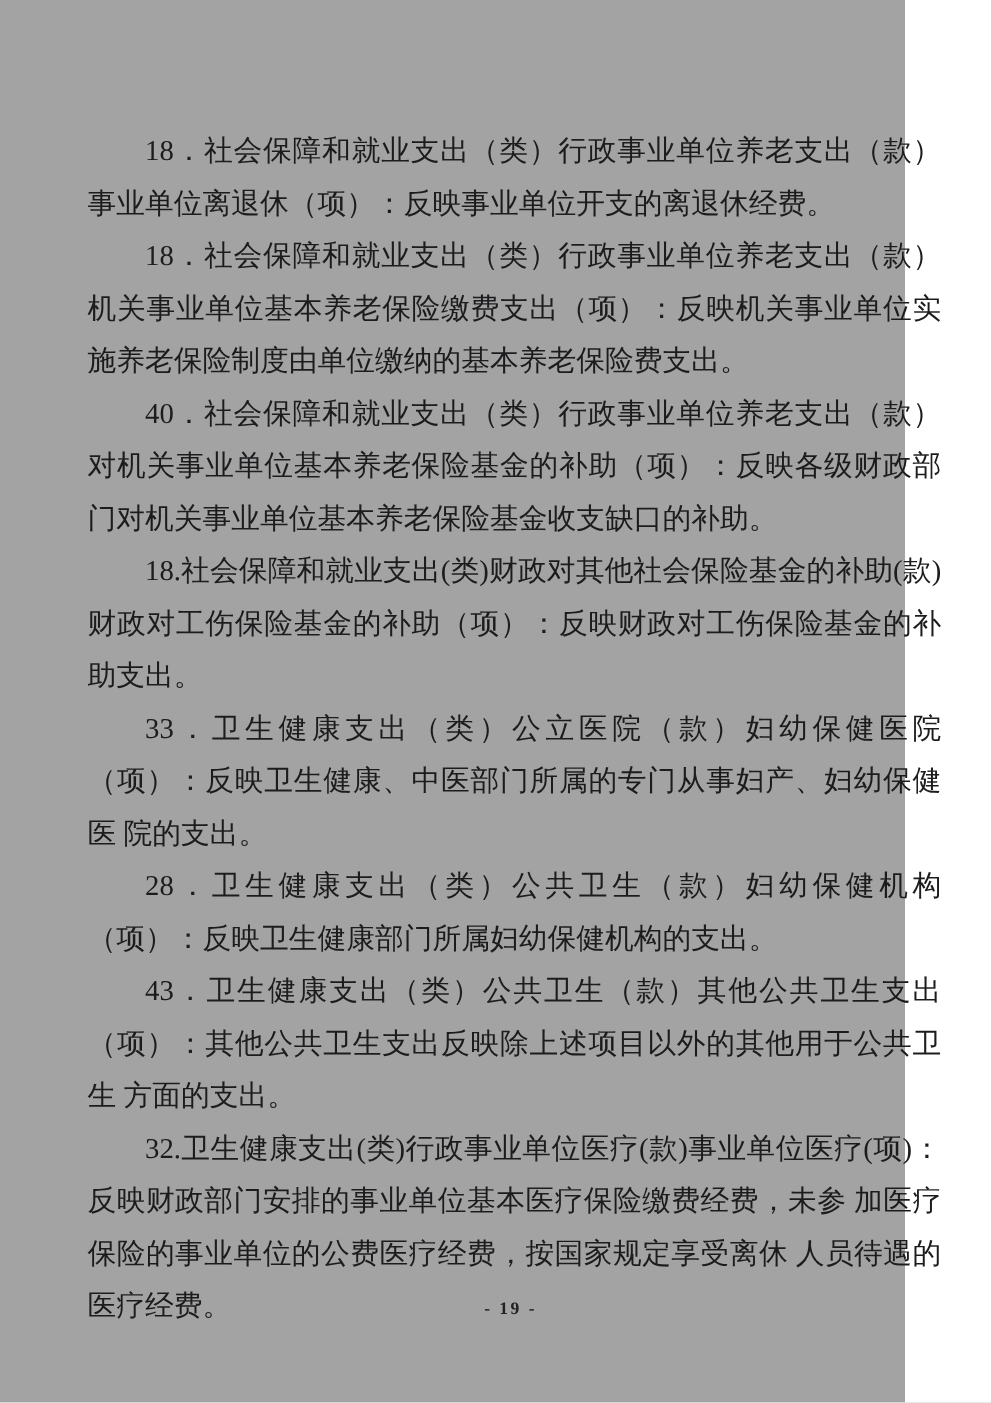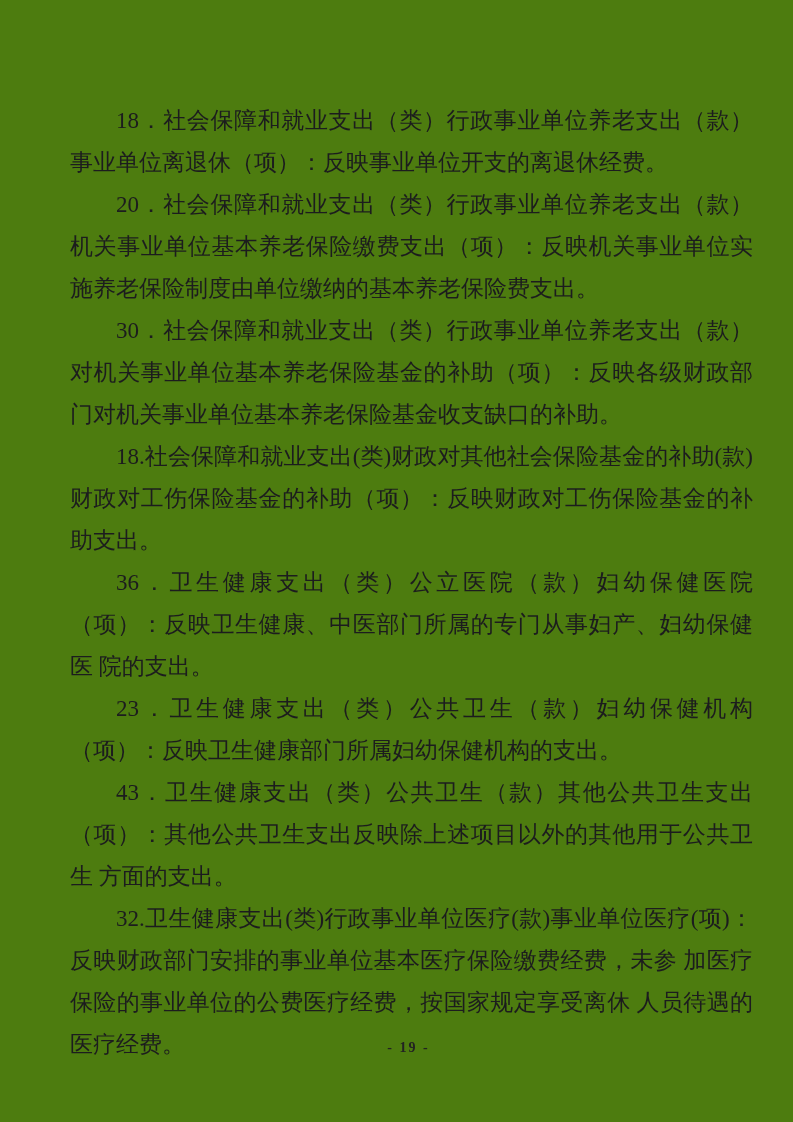--- a/index.html
+++ b/index.html
@@ -6,23 +6,23 @@
 
   html, body {
     width: 793px;
     height: 1122px;
     background: #ffffff;
     overflow: hidden;
   }
 
   .page {
     position: relative;
-    width: 793px;
+    width: 724px;
     height: 1122px;
-    background: #4d7c0f;
+    background: #a3a3a3;
     font-family: "Liberation Serif", serif;
     color: #1c1c1e;
   }
 
   .text-block {
     position: absolute;
     top: 100px;
     left: 70px;
     width: 683px;
   }
@@ -54,25 +54,25 @@
     color: #222222;
   }
 </style>
 </head>
 <body>
 
 <div class="page">
 
   <div class="text-block">
     <p class="para">18．社会保障和就业支出（类）行政事业单位养老支出（款）事业单位离退休（项）：反映事业单位开支的离退休经费。</p>
-    <p class="para">20．社会保障和就业支出（类）行政事业单位养老支出（款）机关事业单位基本养老保险缴费支出（项）：反映机关事业单位实施养老保险制度由单位缴纳的基本养老保险费支出。</p>
-    <p class="para">30．社会保障和就业支出（类）行政事业单位养老支出（款）对机关事业单位基本养老保险基金的补助（项）：反映各级财政部门对机关事业单位基本养老保险基金收支缺口的补助。</p>
+    <p class="para">18．社会保障和就业支出（类）行政事业单位养老支出（款）机关事业单位基本养老保险缴费支出（项）：反映机关事业单位实施养老保险制度由单位缴纳的基本养老保险费支出。</p>
+    <p class="para">40．社会保障和就业支出（类）行政事业单位养老支出（款）对机关事业单位基本养老保险基金的补助（项）：反映各级财政部门对机关事业单位基本养老保险基金收支缺口的补助。</p>
     <p class="para">18.社会保障和就业支出(类)财政对其他社会保险基金的补助(款)财政对工伤保险基金的补助（项）：反映财政对工伤保险基金的补助支出。</p>
-    <p class="para">36．卫生健康支出（类）公立医院（款）妇幼保健医院（项）：反映卫生健康、中医部门所属的专门从事妇产、妇幼保健医 院的支出。</p>
-    <p class="para">23．卫生健康支出（类）公共卫生（款）妇幼保健机构（项）：反映卫生健康部门所属妇幼保健机构的支出。</p>
+    <p class="para">33．卫生健康支出（类）公立医院（款）妇幼保健医院（项）：反映卫生健康、中医部门所属的专门从事妇产、妇幼保健医 院的支出。</p>
+    <p class="para">28．卫生健康支出（类）公共卫生（款）妇幼保健机构（项）：反映卫生健康部门所属妇幼保健机构的支出。</p>
     <p class="para">43．卫生健康支出（类）公共卫生（款）其他公共卫生支出（项）：其他公共卫生支出反映除上述项目以外的其他用于公共卫生 方面的支出。</p>
     <p class="para">32.卫生健康支出(类)行政事业单位医疗(款)事业单位医疗(项)：反映财政部门安排的事业单位基本医疗保险缴费经费，未参 加医疗保险的事业单位的公费医疗经费，按国家规定享受离休 人员待遇的医疗经费。</p>
   </div>
 
   <div class="page-footer">
     <span class="page-number">- 19 -</span>
   </div>
 
 </div>
 

